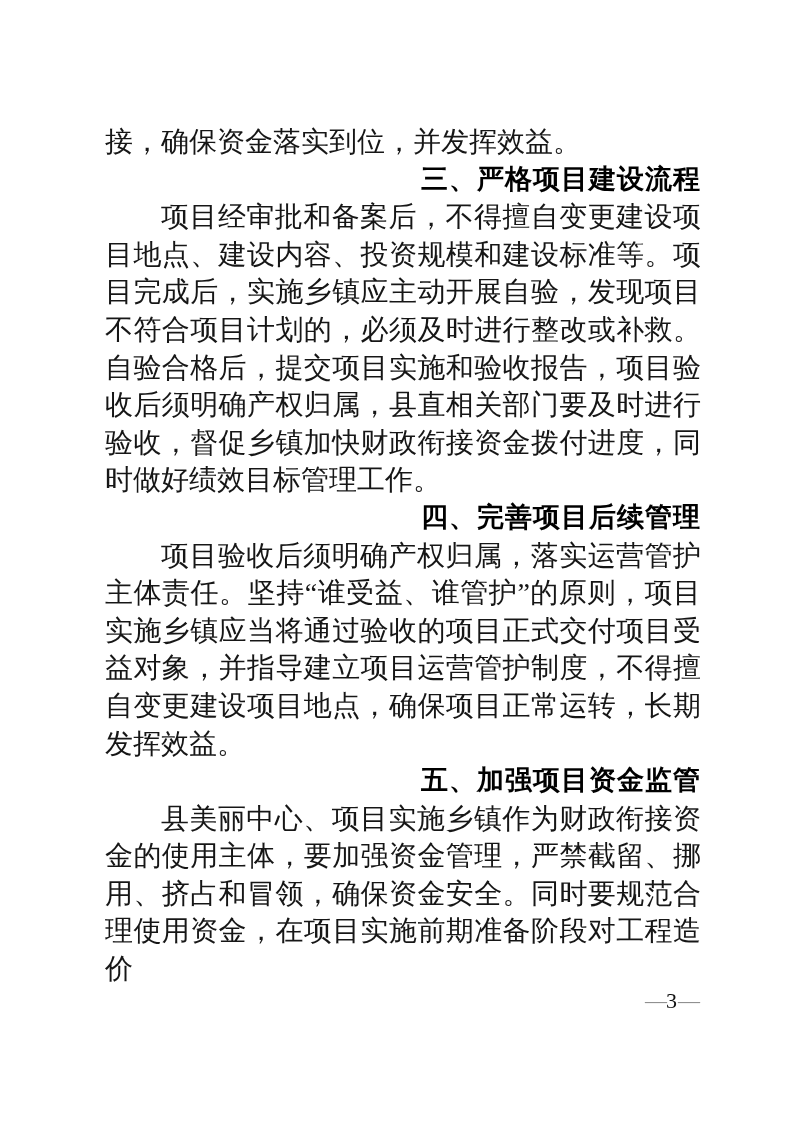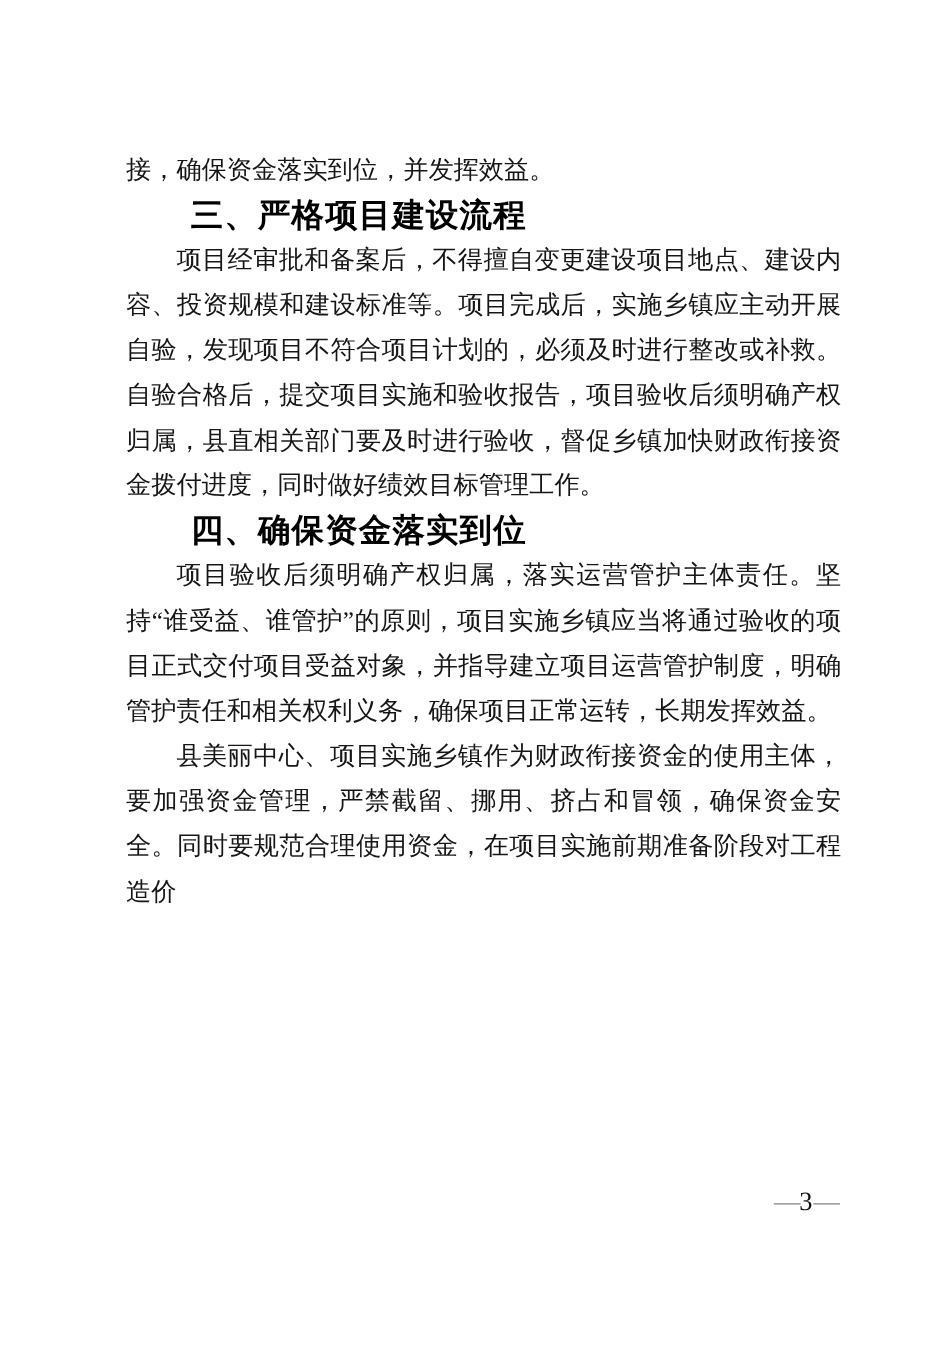--- a/index.html
+++ b/index.html
@@ -23,40 +23,41 @@
   .content {
     position: absolute;
     left: 105px;
     top: 123px;
     width: 596px;
     font-family: "Liberation Serif", "DejaVu Serif", serif;
     color: #161616;
   }
   .para {
     margin: 0;
-    font-size: 21px;
+    font-size: 28px;
     line-height: 37.6px;
     text-align: justify;
     text-justify: inter-character;
     text-indent: 2em;
     letter-spacing: 0;
     font-weight: 400;
   }
   .para.continued {
     text-indent: 0;
   }
   .heading {
     margin: 0;
     font-family: Liberation Sans, sans-serif;
     font-weight: 700;
     font-size: 27px;
     line-height: 37.6px;
     color: #000000;
     text-indent: 2em;
     letter-spacing: 1px;
+    text-align: right;
   }
   .page-number {
     position: absolute;
     top: 988px;
     right: 95px;
     font-family: "Liberation Serif", "DejaVu Serif", serif;
     font-size: 22px;
     line-height: 26px;
     color: #000000;
     white-space: nowrap;
@@ -72,20 +73,21 @@
 </style>
 </head>
 <body>
 
 <div class="page">
 
   <main class="content" id="doc-content">
       <p class="para continued">接，确保资金落实到位，并发挥效益。</p>
       <h2 class="heading">三、严格项目建设流程</h2>
       <p class="para">项目经审批和备案后，不得擅自变更建设项目地点、建设内容、投资规模和建设标准等。项目完成后，实施乡镇应主动开展自验，发现项目不符合项目计划的，必须及时进行整改或补救。自验合格后，提交项目实施和验收报告，项目验收后须明确产权归属，县直相关部门要及时进行验收，督促乡镇加快财政衔接资金拨付进度，同时做好绩效目标管理工作。</p>
-      <h2 class="heading">四、确保资金落实到位</h2>
-      <p class="para">项目验收后须明确产权归属，落实运营管护主体责任。坚持“谁受益、谁管护”的原则，项目实施乡镇应当将通过验收的项目正式交付项目受益对象，并指导建立项目运营管护制度，明确管护责任和相关权利义务，确保项目正常运转，长期发挥效益。</p>
+      <h2 class="heading">四、完善项目后续管理</h2>
+      <p class="para">项目验收后须明确产权归属，落实运营管护主体责任。坚持“谁受益、谁管护”的原则，项目实施乡镇应当将通过验收的项目正式交付项目受益对象，并指导建立项目运营管护制度，不得擅自变更建设项目地点，确保项目正常运转，长期发挥效益。</p>
+      <h2 class="heading">五、加强项目资金监管</h2>
       <p class="para">县美丽中心、项目实施乡镇作为财政衔接资金的使用主体，要加强资金管理，严禁截留、挪用、挤占和冒领，确保资金安全。同时要规范合理使用资金，在项目实施前期准备阶段对工程造价</p>
     </main>
 
   <div class="page-number"><span class="dash">—</span><span class="num">3</span><span class="dash">—</span></div>
 
 </div>
 
 </body></html>

